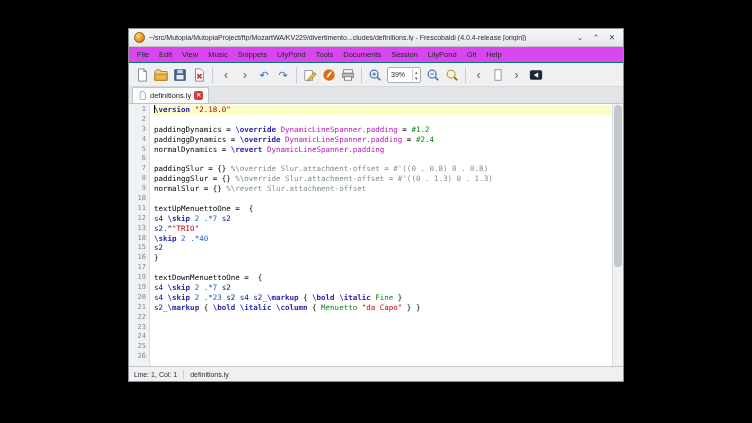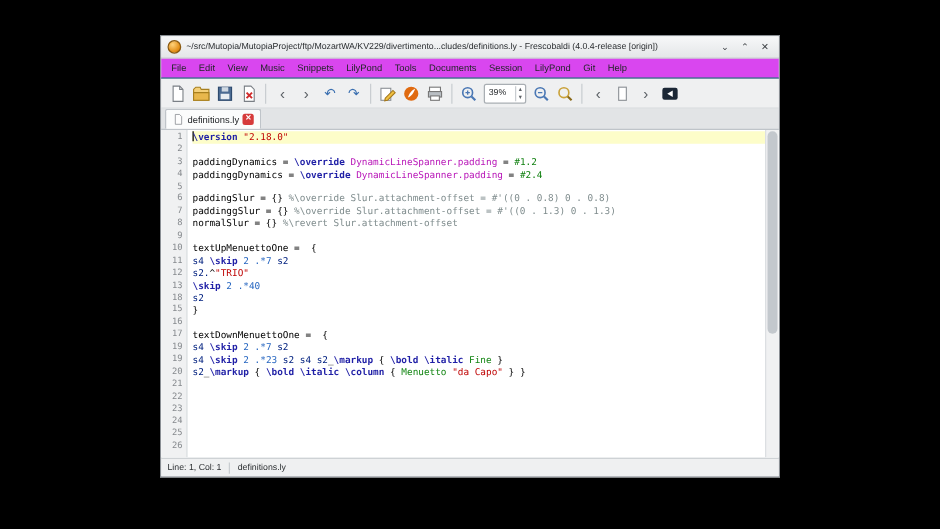--- a/index.html
+++ b/index.html
@@ -244,20 +244,21 @@
           <div class="gutter-line">23</div>
           <div class="gutter-line">24</div>
           <div class="gutter-line">25</div>
           <div class="gutter-line">26</div>
         </div>
       <div class="code">
           <div class="code-line current"><span class="caret"></span><span class="tok-kw">\version</span><span class="tok-pl"> </span><span class="tok-str">"2.18.0"</span></div>
           <div class="code-line"></div>
           <div class="code-line"><span class="tok-pl">paddingDynamics = </span><span class="tok-kw">\override</span><span class="tok-pl"> </span><span class="tok-grob">DynamicLineSpanner.padding</span><span class="tok-pl"> = </span><span class="tok-scm">#1.2</span></div>
           <div class="code-line"><span class="tok-pl">paddinggDynamics = </span><span class="tok-kw">\override</span><span class="tok-pl"> </span><span class="tok-grob">DynamicLineSpanner.padding</span><span class="tok-pl"> = </span><span class="tok-scm">#2.4</span></div>
+          <div class="code-line"><span class="tok-pl">normalDynamics = </span><span class="tok-kw">\revert</span><span class="tok-pl"> </span><span class="tok-grob">DynamicLineSpanner.padding</span></div>
           <div class="code-line"></div>
           <div class="code-line"><span class="tok-pl">paddingSlur = {} </span><span class="tok-com">%\override Slur.attachment-offset = #'((0 . 0.8) 0 . 0.8)</span></div>
           <div class="code-line"><span class="tok-pl">paddinggSlur = {} </span><span class="tok-com">%\override Slur.attachment-offset = #'((0 . 1.3) 0 . 1.3)</span></div>
           <div class="code-line"><span class="tok-pl">normalSlur = {} </span><span class="tok-com">%\revert Slur.attachment-offset</span></div>
           <div class="code-line"></div>
           <div class="code-line"><span class="tok-pl">textUpMenuettoOne =  {</span></div>
           <div class="code-line"><span class="tok-note">s4</span><span class="tok-pl"> </span><span class="tok-kw">\skip</span><span class="tok-pl"> </span><span class="tok-num">2</span><span class="tok-pl"> </span><span class="tok-dur">.*7</span><span class="tok-pl"> </span><span class="tok-note">s2</span></div>
           <div class="code-line"><span class="tok-note">s2.</span><span class="tok-pl">^</span><span class="tok-str">"TRIO"</span></div>
           <div class="code-line"><span class="tok-kw">\skip</span><span class="tok-pl"> </span><span class="tok-num">2</span><span class="tok-pl"> </span><span class="tok-dur">.*40</span></div>
           <div class="code-line"><span class="tok-note">s2</span></div>

